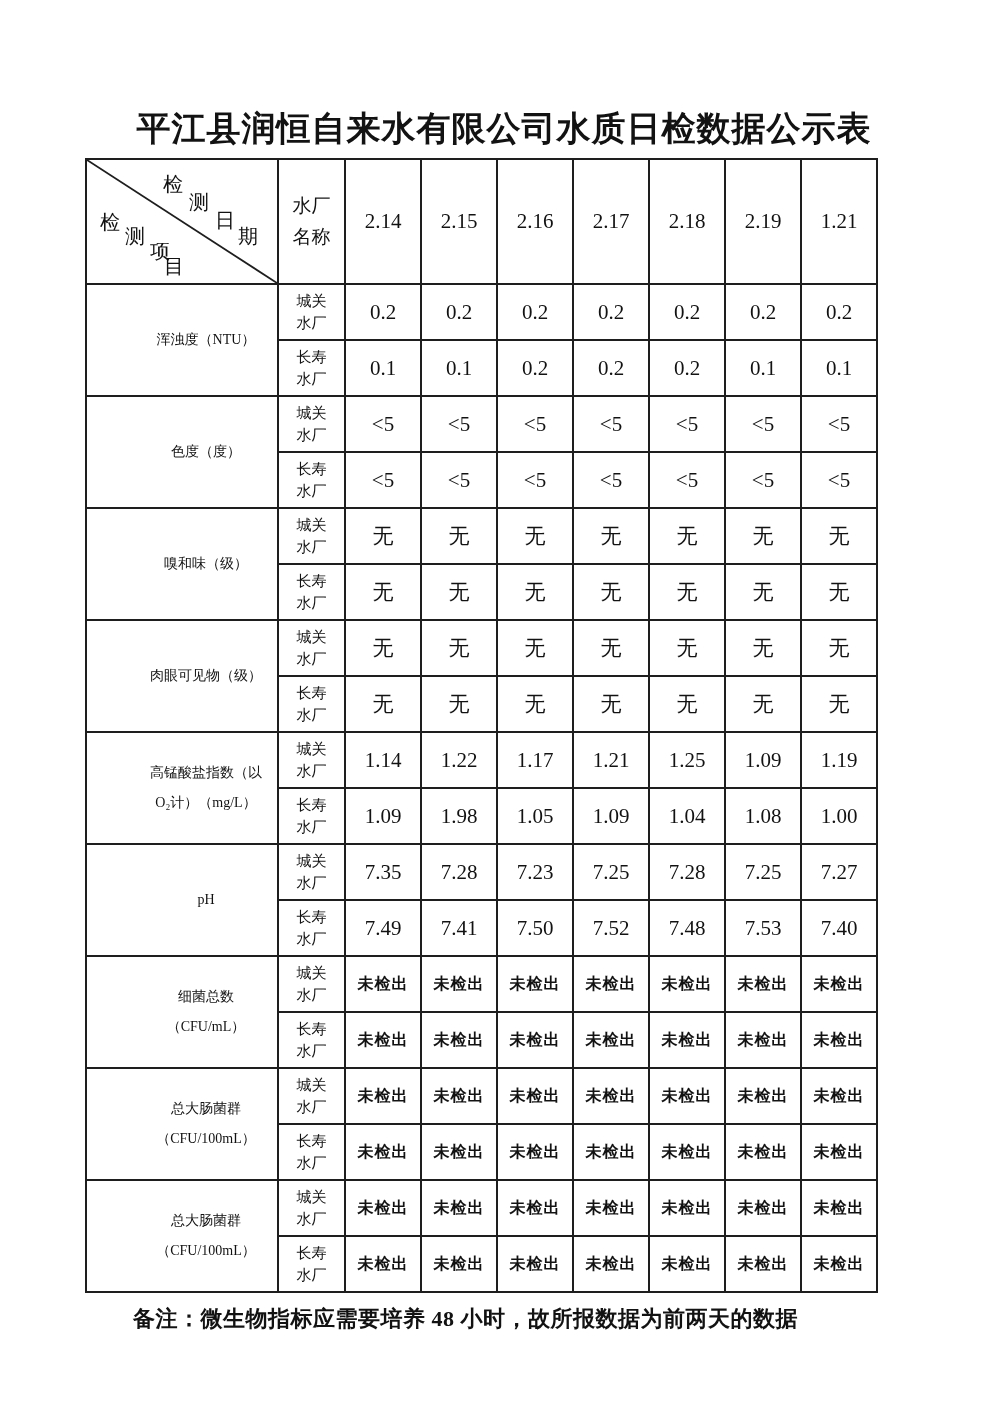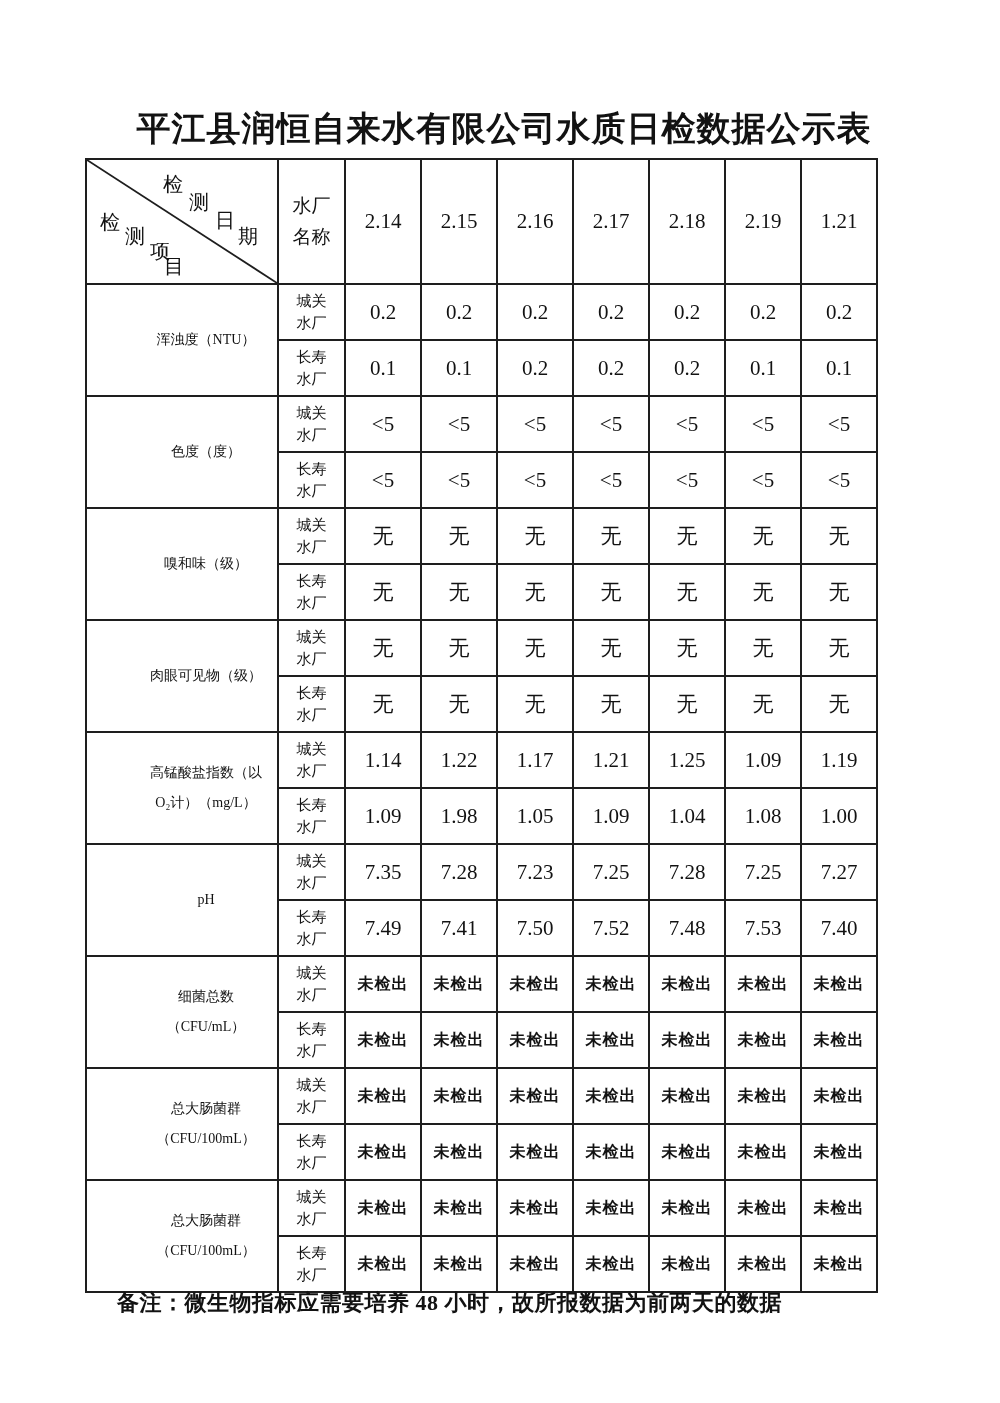--- a/index.html
+++ b/index.html
@@ -44,21 +44,21 @@
   .plant { font-size:15px; }
   .plant div { line-height:1.5; }
 
   .val { font-size:21px; }
   .val.nd {
     font-size:16px; font-weight:bold;
     font-family:"Liberation Sans", sans-serif; letter-spacing:1px;
   }
 
   .note {
-    position:absolute; top:1288px; left:117px; margin:0;
+    position:absolute; top:1288px; left:117px; margin:16px;
     font-size:22px; font-weight:bold; letter-spacing:0.5px;
   }
 </style>
 </head>
 <body>
 
 <div class="page">
 
   <h1 class="title">平江县润恒自来水有限公司水质日检数据公示表</h1>
 

